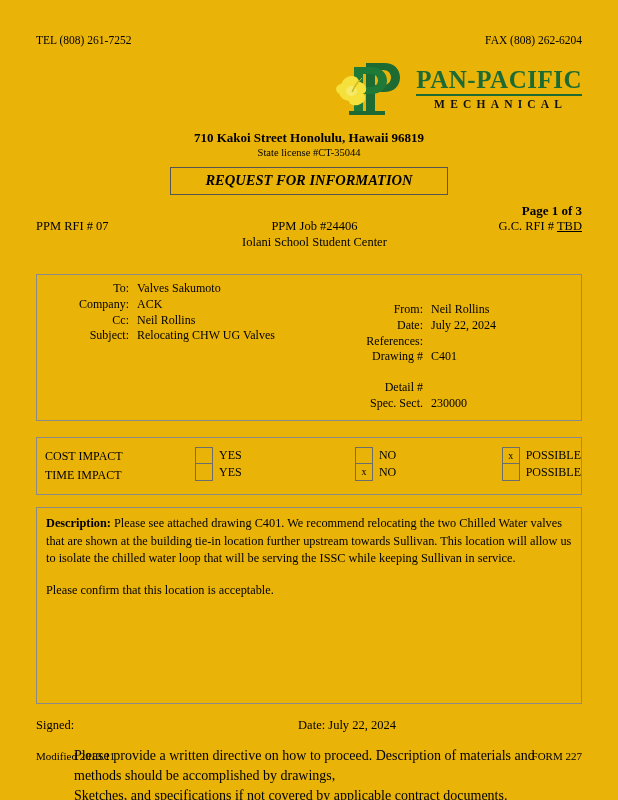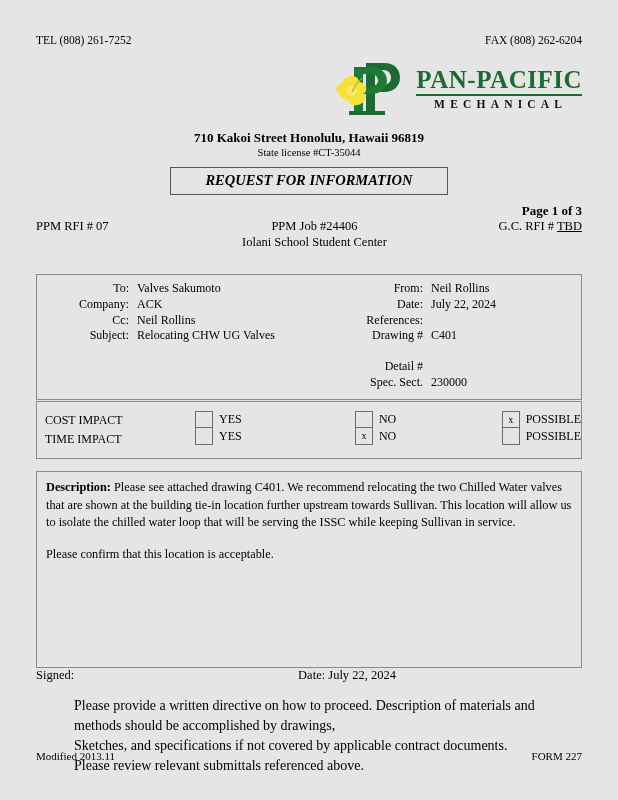--- a/index.html
+++ b/index.html
@@ -12,21 +12,21 @@
     height: 800px;
     font-family: "Liberation Serif", "DejaVu Serif", serif;
     color: #000000;
     position: relative;
     overflow: hidden;
   }
   .page {
     width: 618px;
     height: 800px;
     position: relative;
-    background: #e5e5e5;
+    background: #eab308;
     box-sizing: border-box;
     padding: 0 36px;
   }
 
   
   .contact-row {
     display: flex;
     justify-content: space-between;
     align-items: baseline;
     padding-top: 34px;
@@ -139,41 +139,41 @@
     display: flex;
     padding: 6px 0 8px 0;
     min-height: 86px;
     box-sizing: border-box;
   }
   .info-col {
     width: 50%;
     box-sizing: border-box;
   }
   .info-col.left { padding-left: 6px; }
-  .info-col.right { padding-left: 6px; }
+  .info-col.right { padding-left: 6px; margin-top: 21px; }
   .info-line {
     display: flex;
     font-size: 12px;
     line-height: 1.32;
   }
   .info-line .lbl {
     width: 86px;
     text-align: right;
     padding-right: 8px;
     flex: 0 0 auto;
   }
   .info-col.right .info-line .lbl {
     width: 108px;
   }
   .info-line .val { flex: 1 1 auto; }
   .spacer-line { height: 15px; }
 
   
   .impact-box {
-    margin-top: 1px;
+    margin-top: 16px;
     border: 1px solid #8a8a8a;
     padding: 9px 0 10px 0;
     display: flex;
     align-items: flex-start;
   }
   .impact-labels {
     width: 150px;
     padding-left: 8px;
     font-size: 12px;
     line-height: 1.55;
@@ -218,21 +218,21 @@
     box-sizing: border-box;
     font-size: 12.3px;
     line-height: 1.42;
   }
   .desc-box b { font-weight: bold; }
   .desc-p2 { margin-top: 14px; }
 
   
   .sign-row {
     display: flex;
-    margin-top: 0;
+    margin-top: 14px;
     font-size: 12.5px;
   }
   .sign-left { width: 48%; }
   .sign-right { width: 52%; }
 
   
   .fineprint {
     margin: 13px auto 0 auto;
     width: 470px;
     font-size: 14px;

